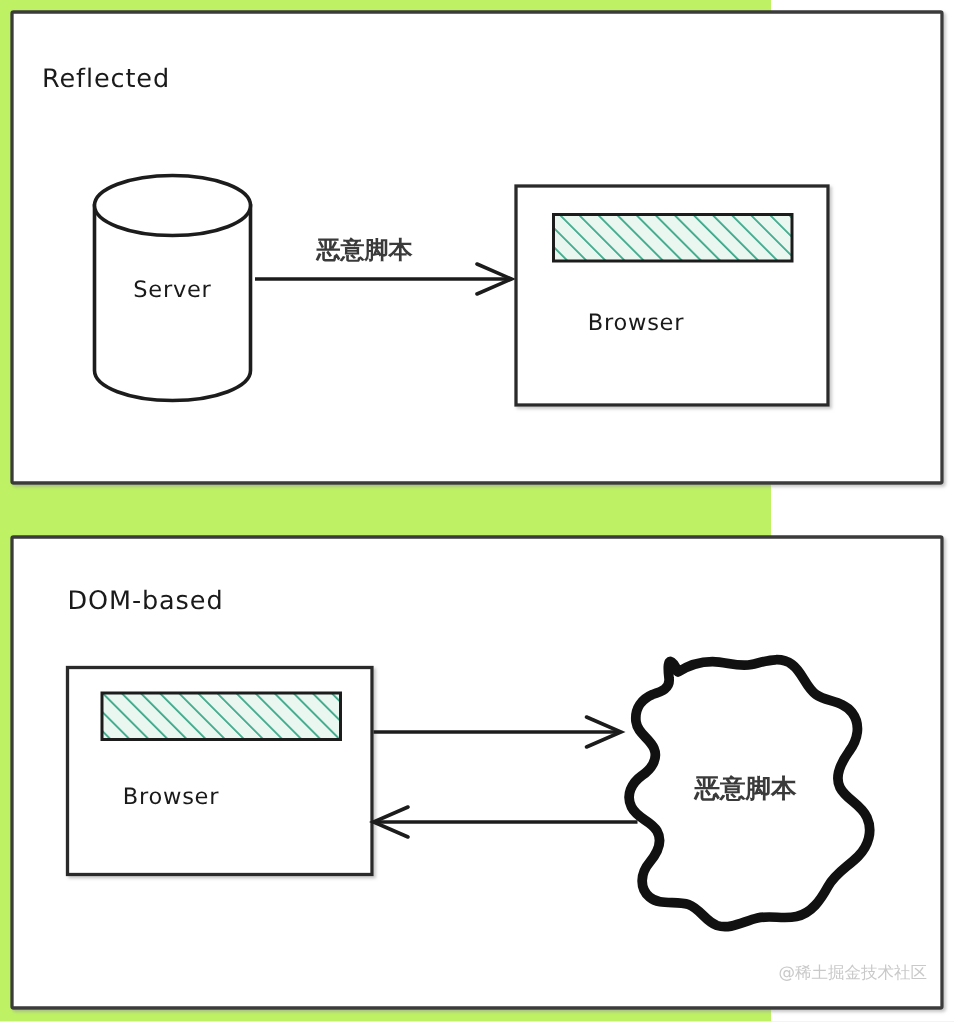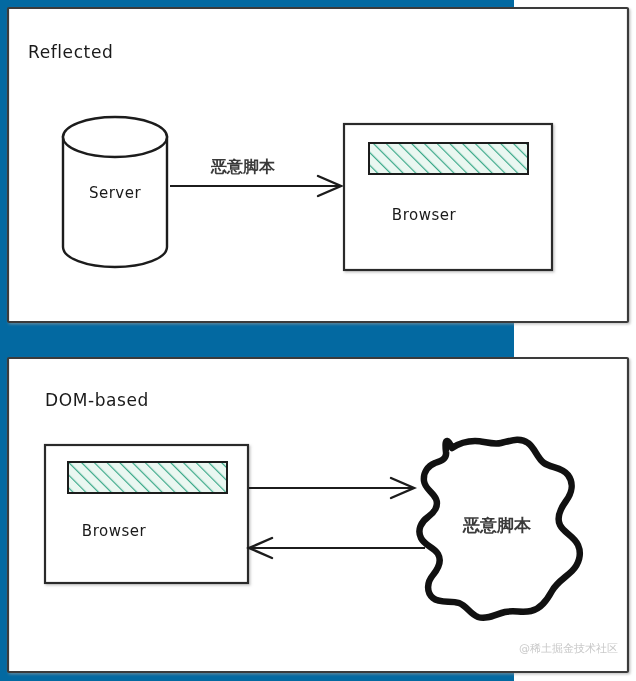--- a/index.html
+++ b/index.html
@@ -10,21 +10,21 @@
   body {
     width: 636px;
     height: 681px;
     font-family: "Liberation Sans", sans-serif;
     overflow: hidden;
   }
   #stage {
     position: relative;
     width: 514px;
     height: 681px;
-    background: #0369a1;
+    background: #bef264;
   }
   #stage svg {
     position: absolute;
     top: 0;
     left: 0;
   }
   .panel-title {
     font-family: "DejaVu Sans", sans-serif;
     font-size: 17px;
     fill: #1a1a1a;

